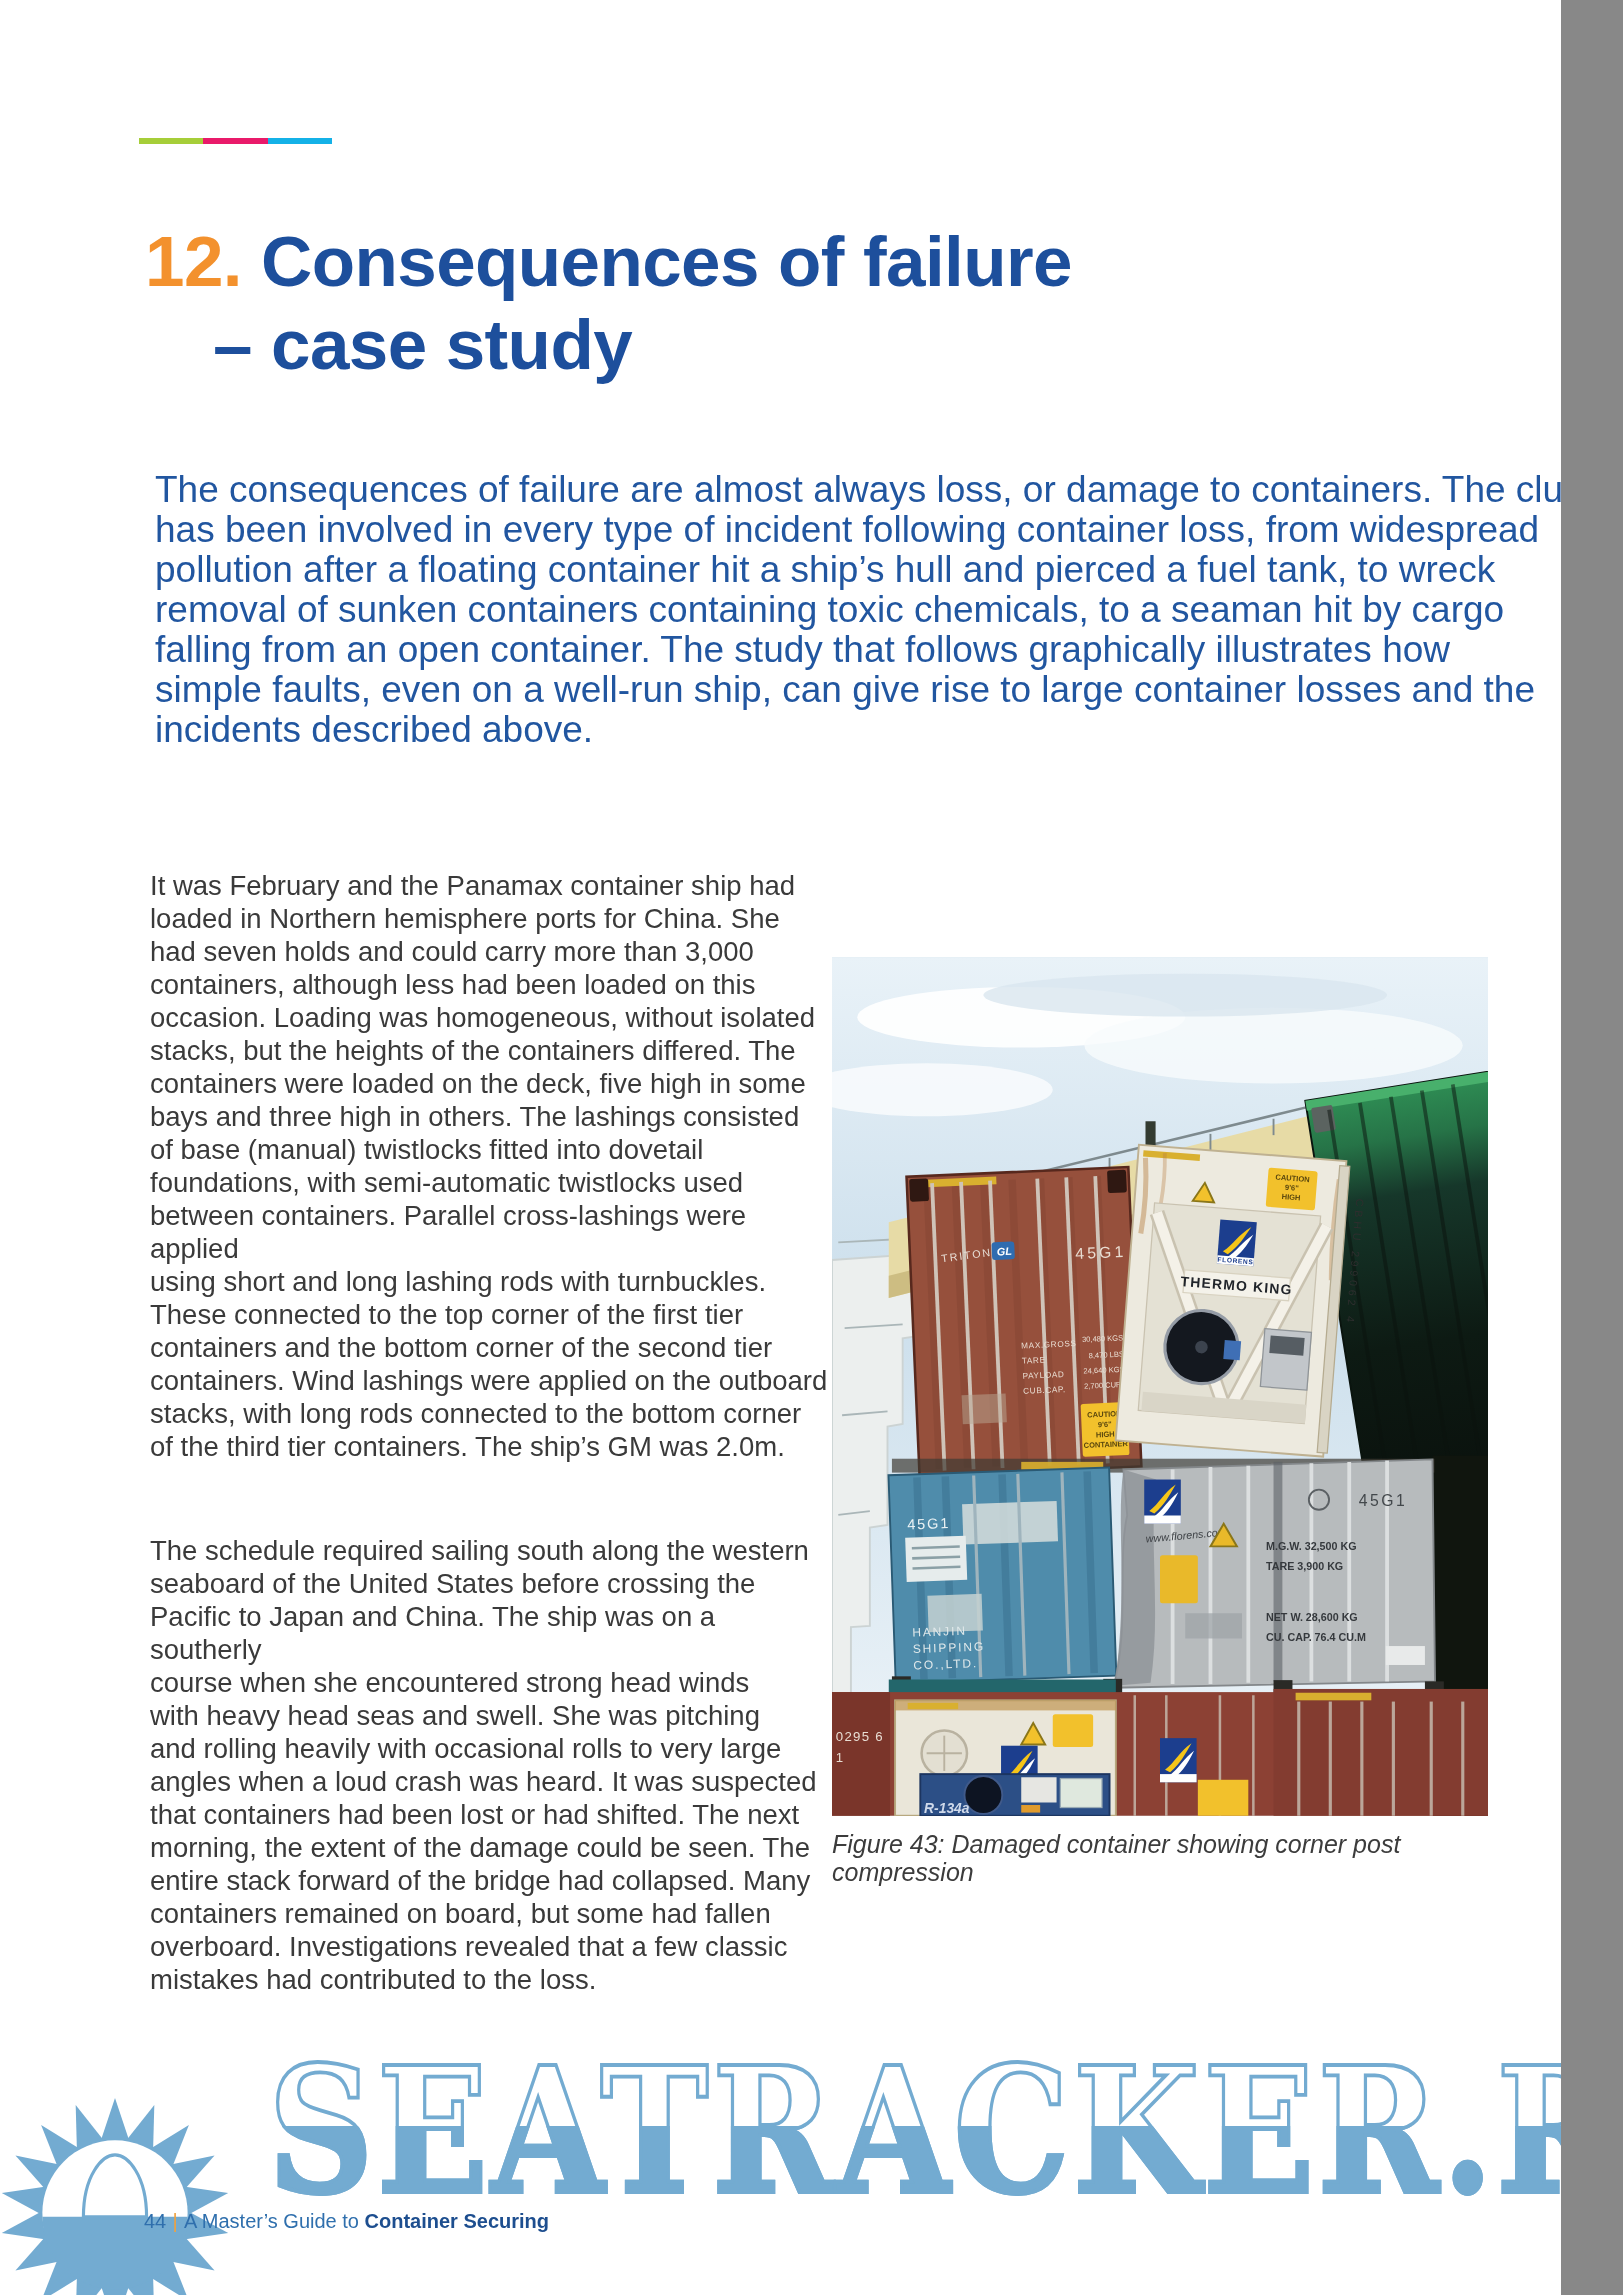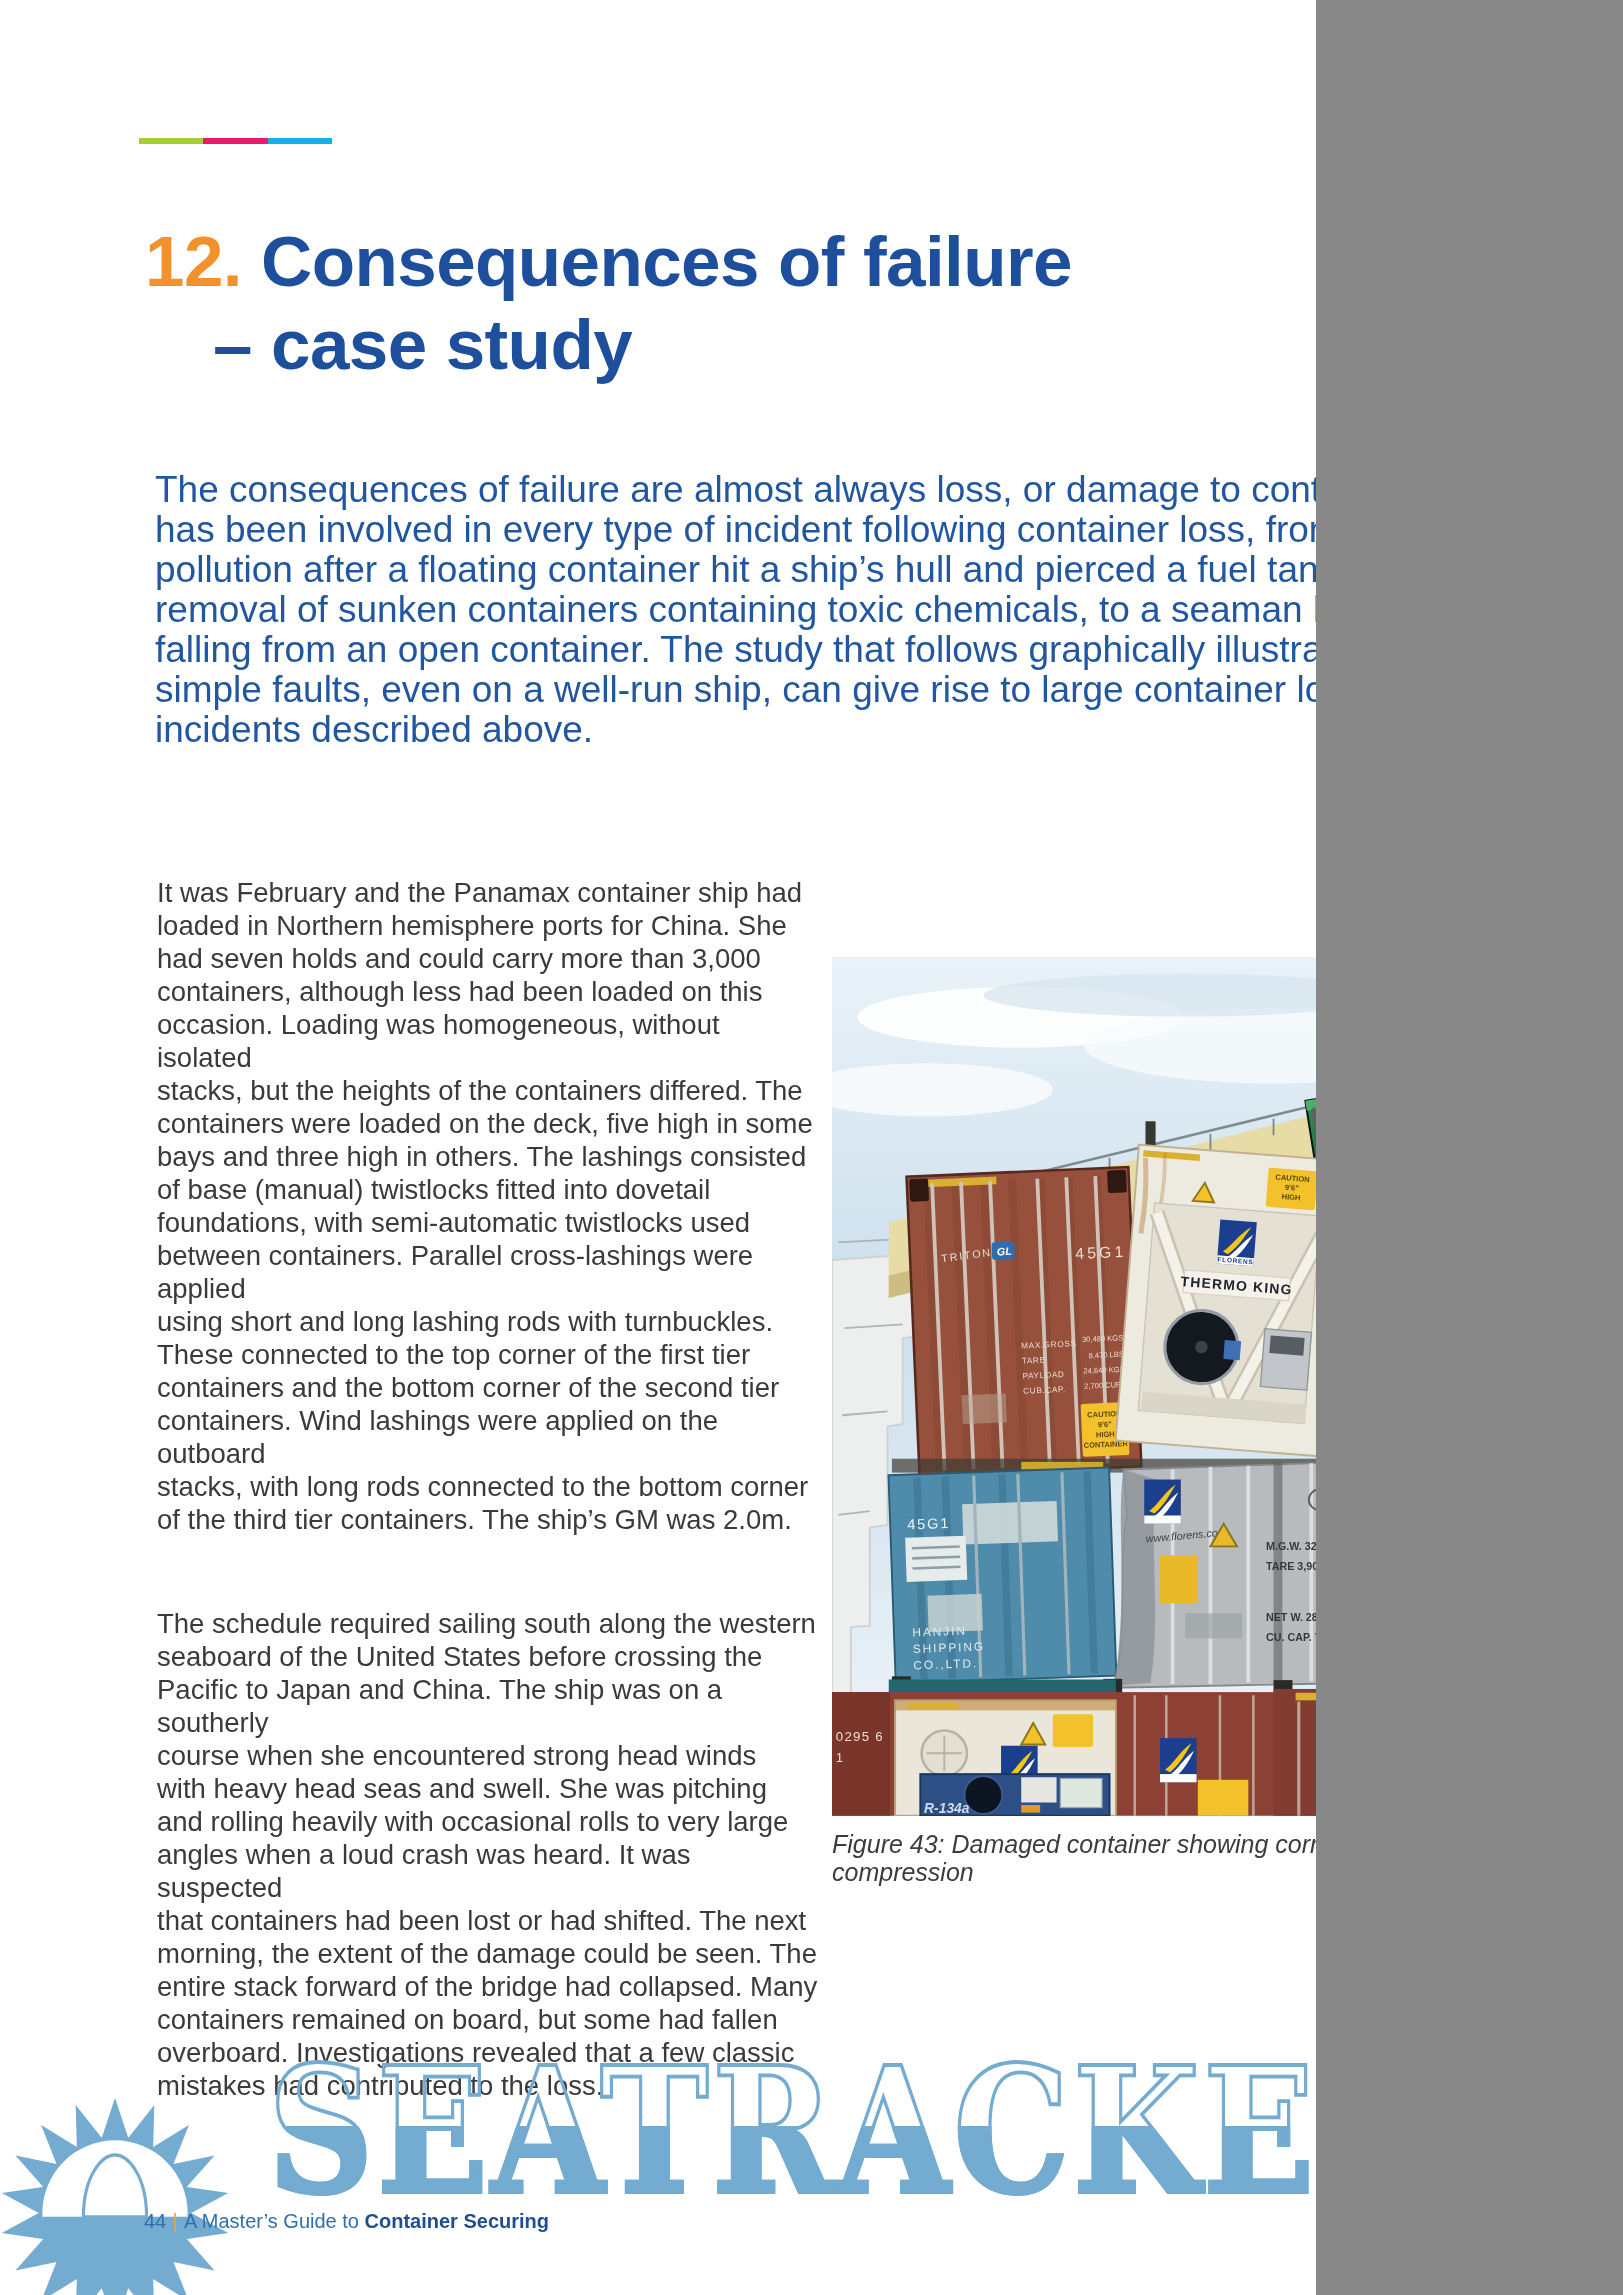--- a/index.html
+++ b/index.html
@@ -1,17 +1,17 @@
 <!DOCTYPE html>
 <html style="font-size:10px"><head>
 <meta charset="utf-8">
 <style>
   html,body{margin:0;padding:0;background:#888;}
   .page{
-    position:relative;width:1316px;height:2295px;background:#ffffff;
+    position:relative;width:1561px;height:2295px;background:#ffffff;
     font-family:"Liberation Sans", sans-serif;overflow:hidden;
   }
   
   .accent-bar{position:absolute;left:139px;top:138px;width:193px;height:5.7px;display:flex;}
   .accent-bar .seg{flex:1;height:100%;}
   .seg.green{background:#a6ce39;}
   .seg.pink{background:#e91a6a;}
   .seg.cyan{background:#14b1e7;}
   
   .heading{position:absolute;left:145px;top:220px;margin:0;font-size:71px;line-height:83px;font-weight:bold;letter-spacing:-0.6px;}
@@ -19,21 +19,21 @@
   .h-title{color:#1d4f9c;}
   .h-line2{margin-left:68px;}
   
   .intro{
     position:absolute;left:141px;top:456px;width:1471px;margin:14px;
     font-size:37px;line-height:40px;color:#2156a0;white-space:pre-line;
   }
   
   .col-left{position:absolute;left:142px;top:861px;width:694px;}
   .body-para{
-    margin:15px;font-size:27.5px;line-height:33px;color:#3a3a3a;white-space:pre-line;
+    margin:8px;font-size:27.5px;line-height:33px;color:#3a3a3a;white-space:pre-line;
   }
   .body-para.para2{margin-top:71px;}
   
   .photo-fig{position:absolute;left:832px;top:957px;width:656px;margin:0;}
   .photo-svg{display:block;width:656px;height:859px;background:#dfe9f0;}
   .caption{
     display:block;margin-top:14px;font-size:25px;line-height:28px;
     font-style:italic;color:#3c3c3c;
   }
   

